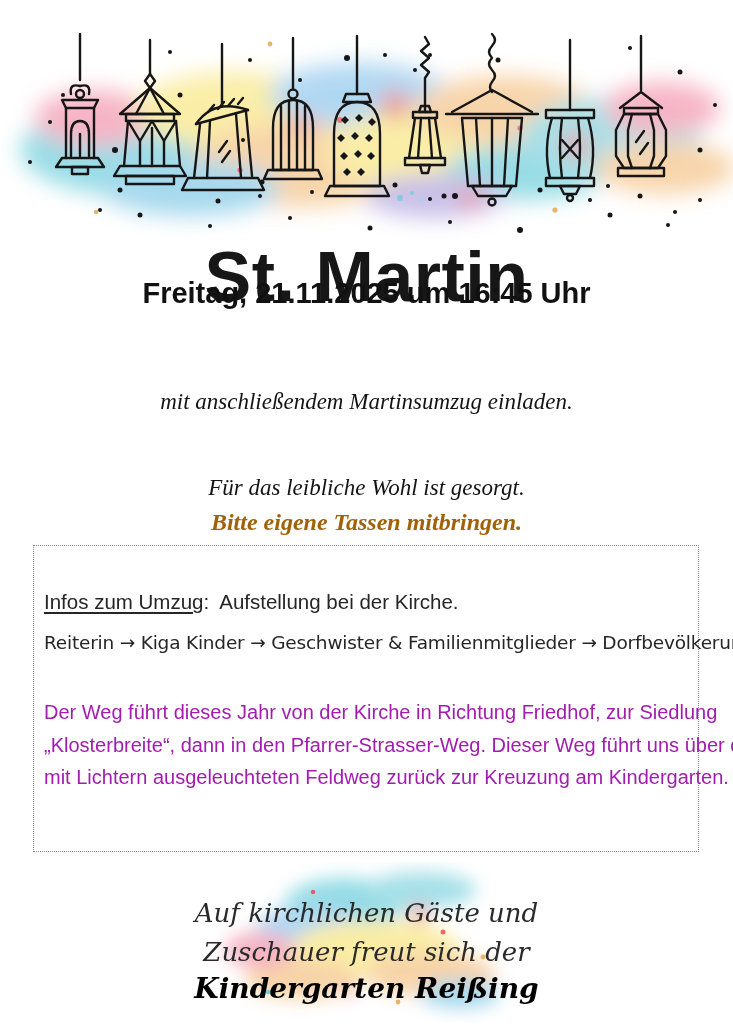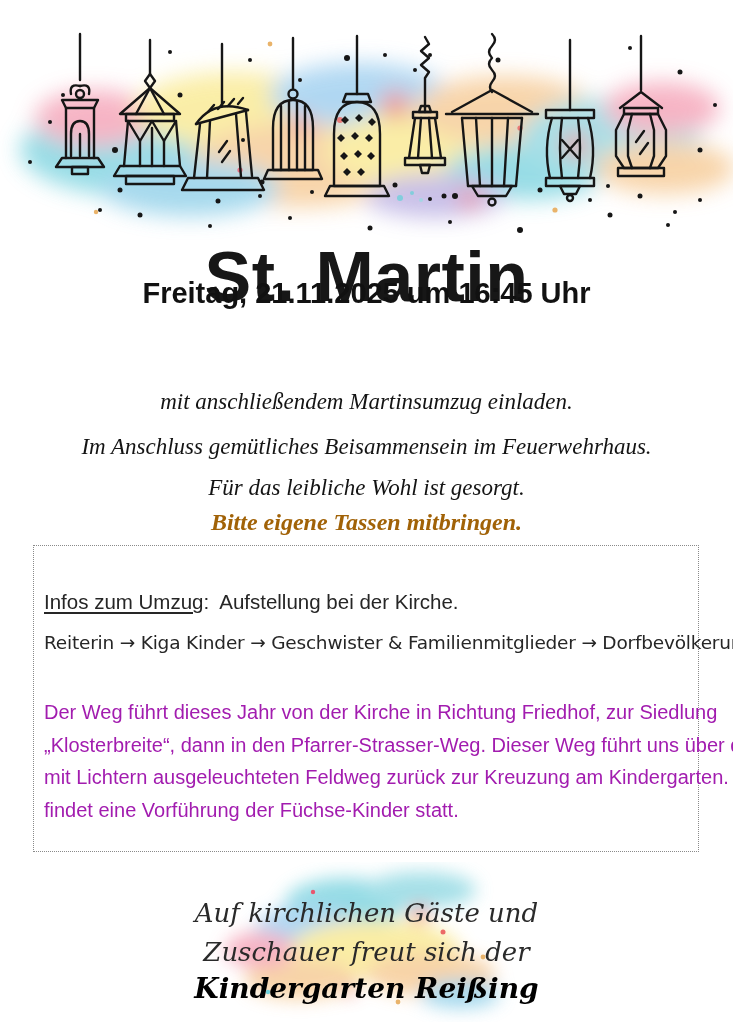--- a/index.html
+++ b/index.html
@@ -231,34 +231,32 @@
         <path d="M636 142 l8 -11 M640 154 l8 -11"></path>
         <path d="M618 168 h46 v8 h-46 z"></path>
       </g>
     </g>
   </svg>
 
   <h1 class="title">St. Martin</h1>
   <div class="date-line">Freitag, 21.11.2025 um 16:45 Uhr</div>
 
   <div class="intro-line intro-1">mit anschließendem Martinsumzug einladen.</div>
-  <div class="intro-line intro-2">Im Anschluss gemütliches Beisammensein im Feuerwehrhaus.</div>
   <div class="intro-line intro-3">Für das leibliche Wohl ist gesorgt.</div>
   <div class="highlight-line">Bitte eigene Tassen mitbringen.</div>
 
   <div class="info-box">
     <div class="box-line1">
       <span class="box-label">Infos zum Umzug</span><span>:</span><span class="gap"></span><span>Aufstellung bei der Kirche.</span>
     </div>
     <div class="box-line2 arrowed">Reiterin → Kiga Kinder → Geschwister &amp; Familienmitglieder → Dorfbevölkerung</div>
     <div class="route">
       <div>Der Weg führt dieses Jahr von der Kirche in Richtung Friedhof, zur Siedlung</div>
       <div>„Klosterbreite“, dann in den Pfarrer-Strasser-Weg. Dieser Weg führt uns über den</div>
       <div>mit Lichtern ausgeleuchteten Feldweg zurück zur Kreuzung am Kindergarten. Wir</div>
-      <div>findet eine Vorführung der Füchse-Kinder statt.</div>
     </div>
   </div>
 
   <svg class="splash-svg" width="350" height="160" viewBox="0 0 350 160" aria-hidden="true">
     <defs>
       <filter id="wc2" x="-40%" y="-40%" width="180%" height="180%">
           <feGaussianBlur stdDeviation="9"></feGaussianBlur>
         </filter>
     </defs>
     <g filter="url(#wc2)" opacity="0.8">

